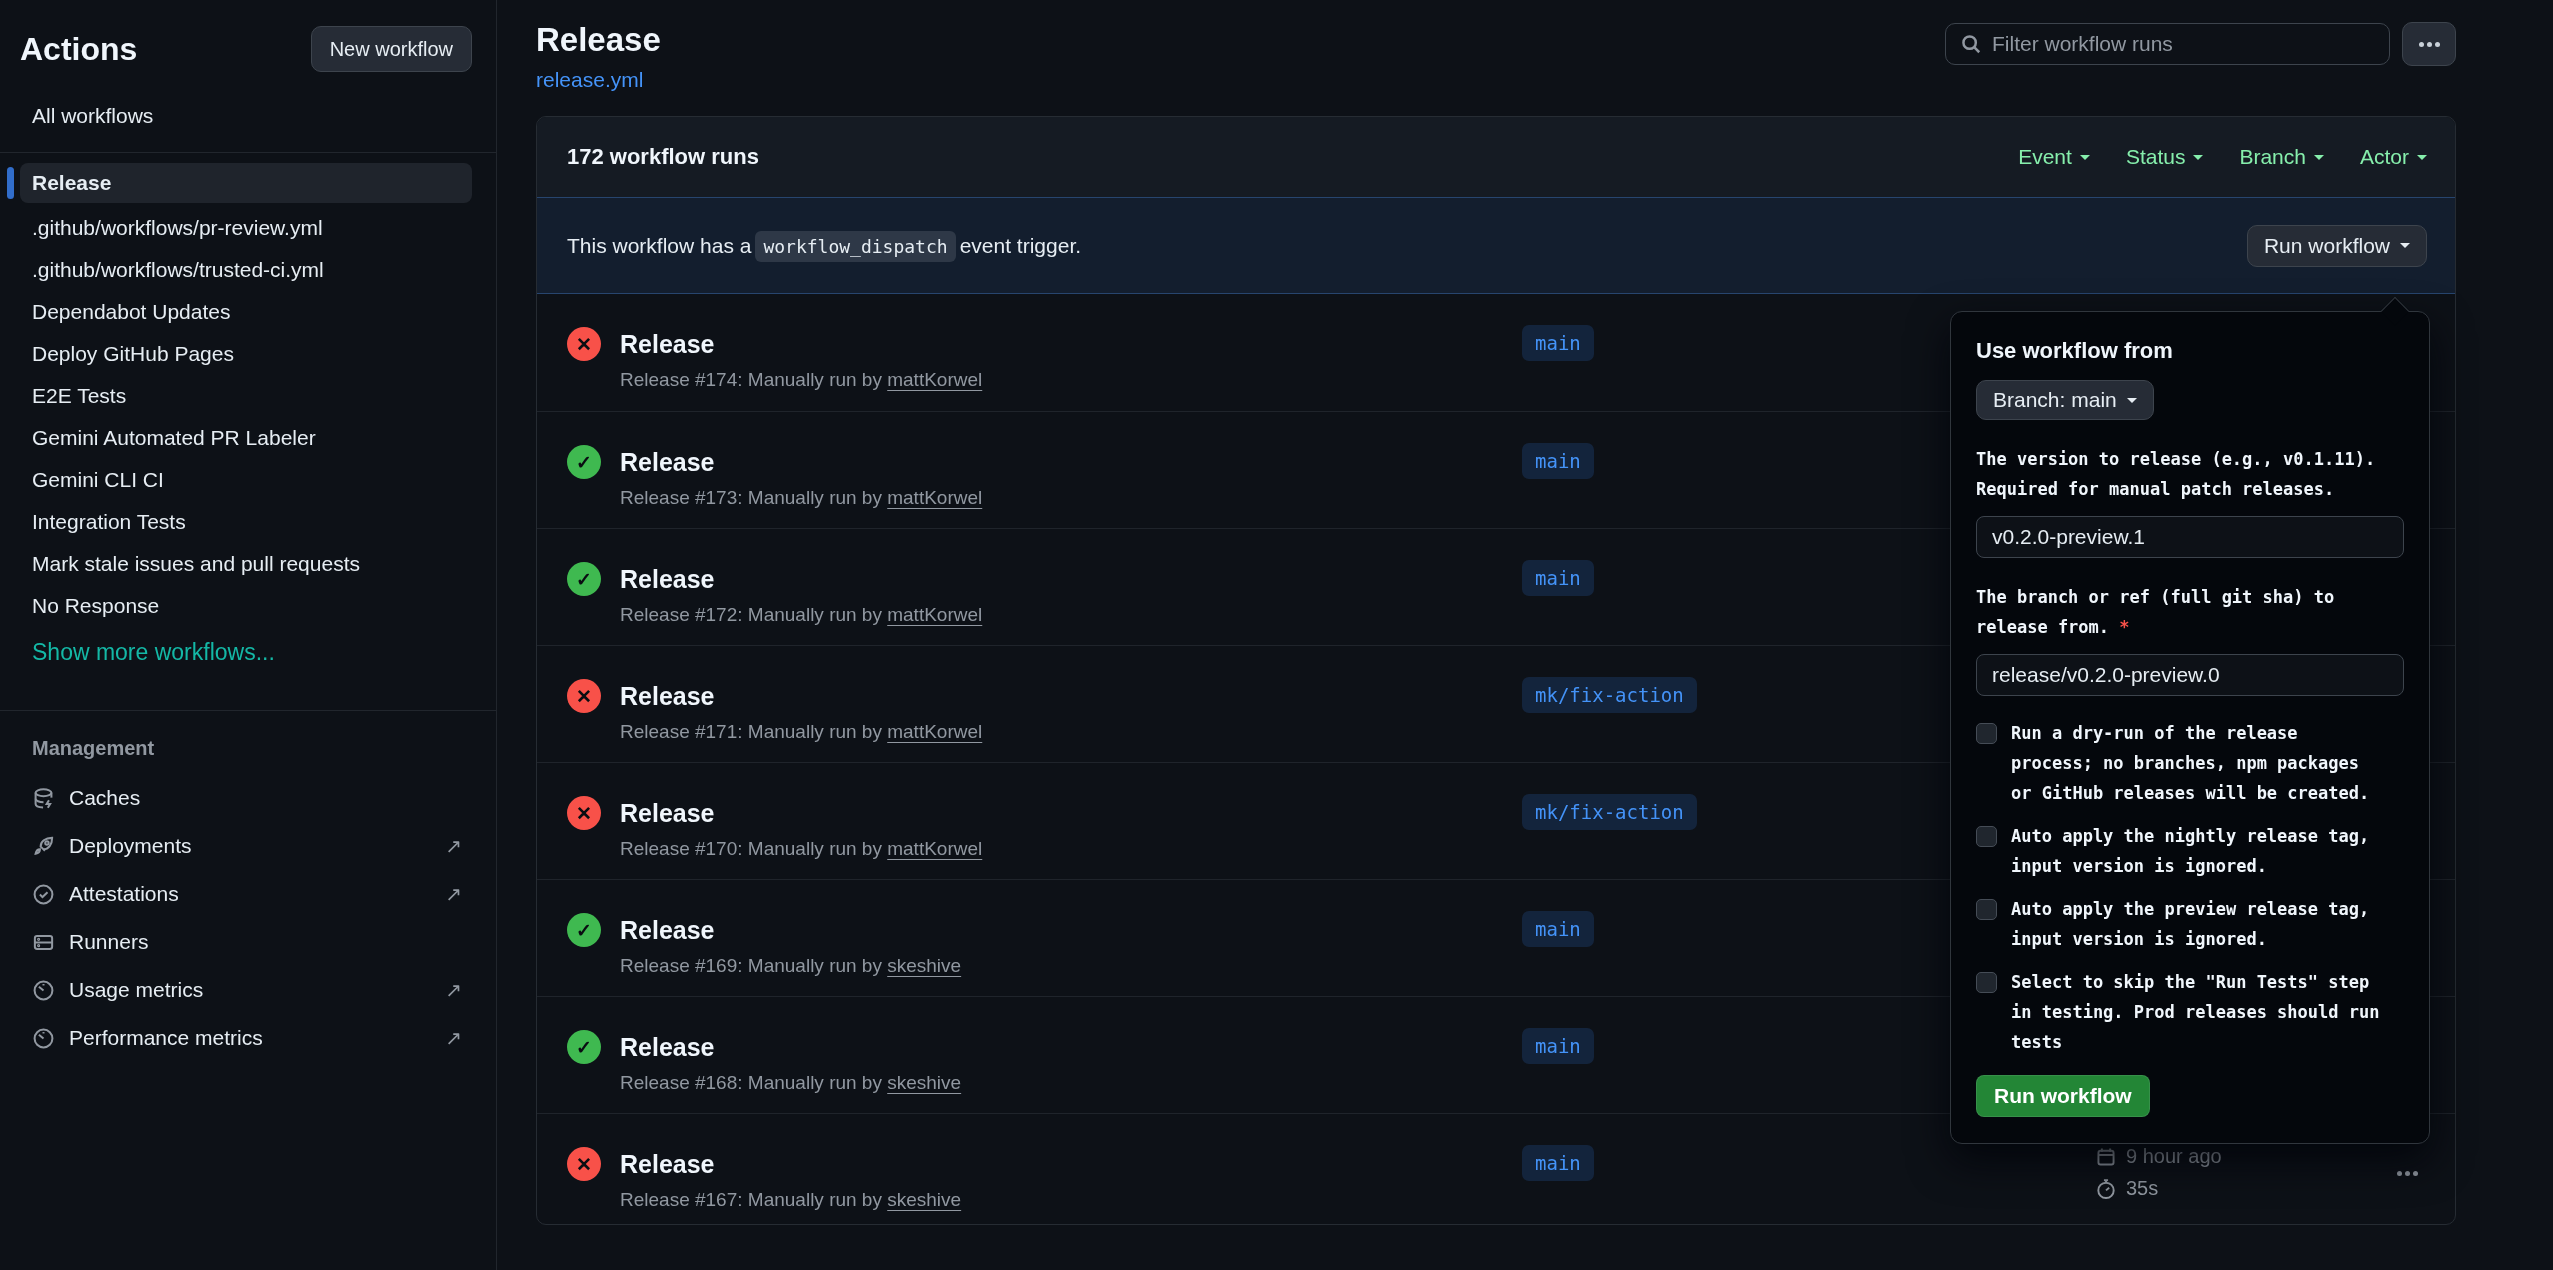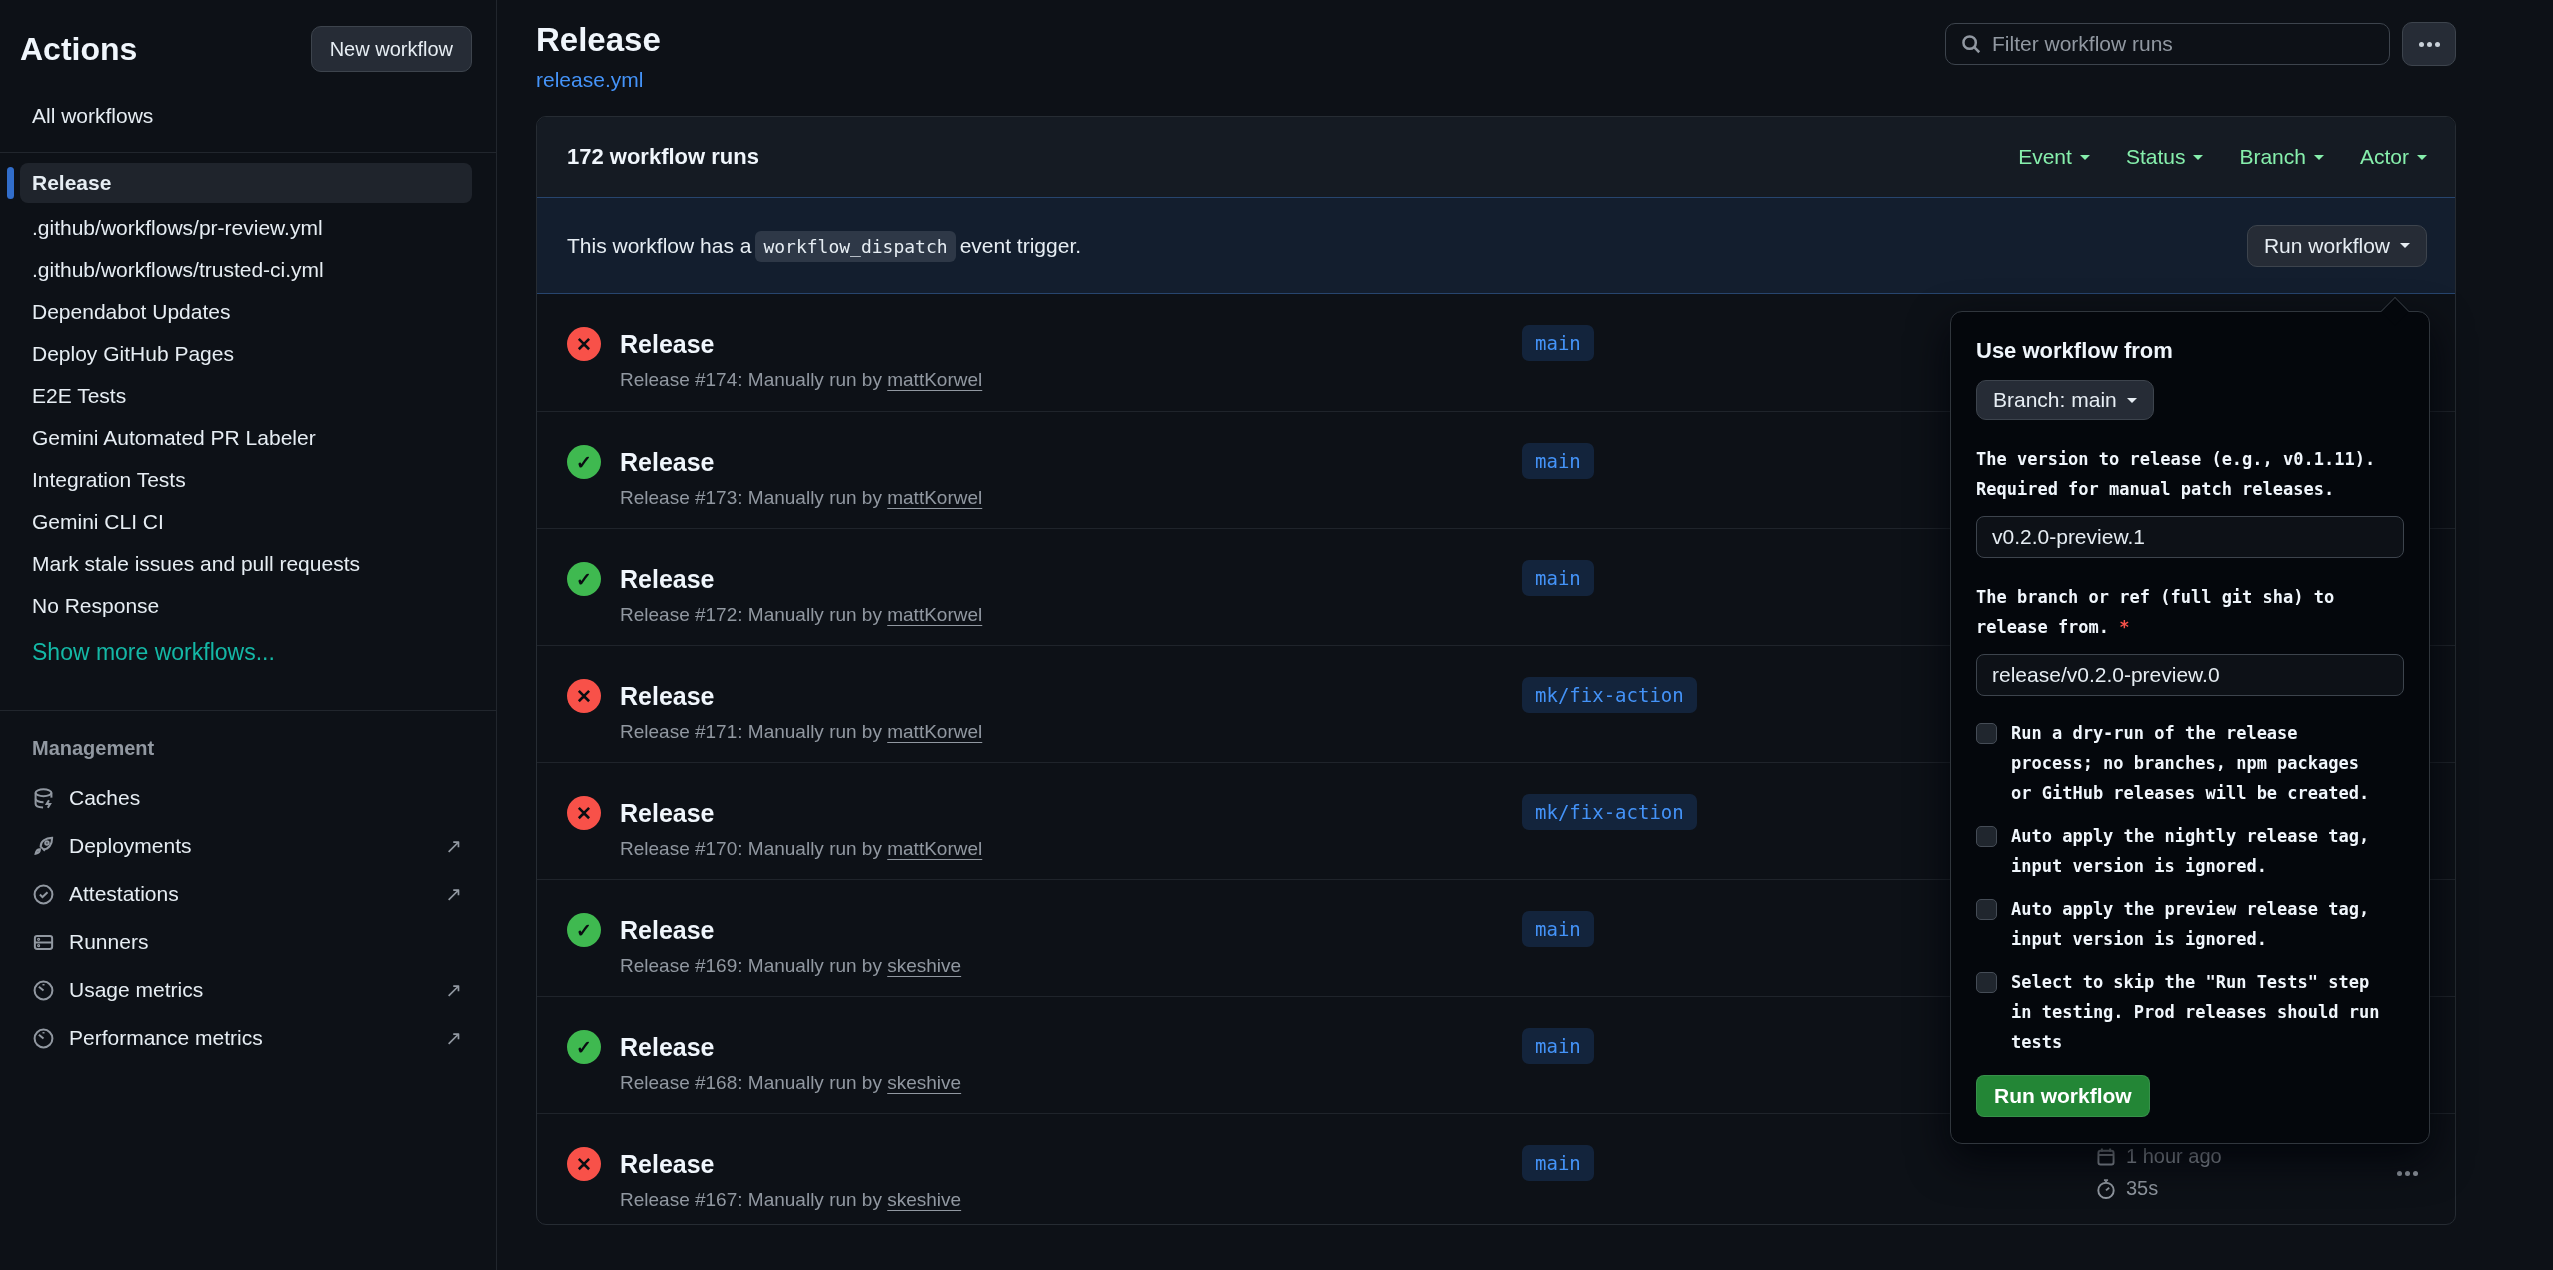--- a/index.html
+++ b/index.html
@@ -186,24 +186,24 @@
       <div class="wf-item">
         <span class="wf-label">Deploy GitHub Pages</span>
       </div>
       <div class="wf-item">
         <span class="wf-label">E2E Tests</span>
       </div>
       <div class="wf-item">
         <span class="wf-label">Gemini Automated PR Labeler</span>
       </div>
       <div class="wf-item">
+        <span class="wf-label">Gemini CLI CI</span>
+      </div>
+      <div class="wf-item">
         <span class="wf-label">Integration Tests</span>
-      </div>
-      <div class="wf-item">
-        <span class="wf-label">Gemini CLI CI</span>
       </div>
       <div class="wf-item">
         <span class="wf-label">Mark stale issues and pull requests</span>
       </div>
       <div class="wf-item">
         <span class="wf-label">No Response</span>
       </div>
     </nav>
   <a class="show-more">Show more workflows...</a>
   <div class="mgmt">
@@ -421,21 +421,21 @@
           </div>
           <span class="branch-badge mono">main</span>
           <div class="run-meta">
             <div class="meta-line">
               <svg viewBox="0 0 16 16">
                 <rect x="2.5" y="3.5" width="11" height="10" rx="1.5"></rect>
                 <line x1="5" y1="1.8" x2="5" y2="4.2"></line>
                 <line x1="11" y1="1.8" x2="11" y2="4.2"></line>
                 <line x1="2.5" y1="6.5" x2="13.5" y2="6.5"></line>
               </svg>
-              <span>1 hour ago</span>
+              <span>9 hour ago</span>
             </div>
             <div class="meta-line">
               <svg viewBox="0 0 16 16">
                 <circle cx="8" cy="9" r="5.6"></circle>
                 <line x1="6.5" y1="1.6" x2="9.5" y2="1.6"></line>
                 <line x1="8" y1="1.6" x2="8" y2="3.4"></line>
                 <path d="M8 9l2.3-1.9"></path>
               </svg>
               <span>35s</span>
             </div>

